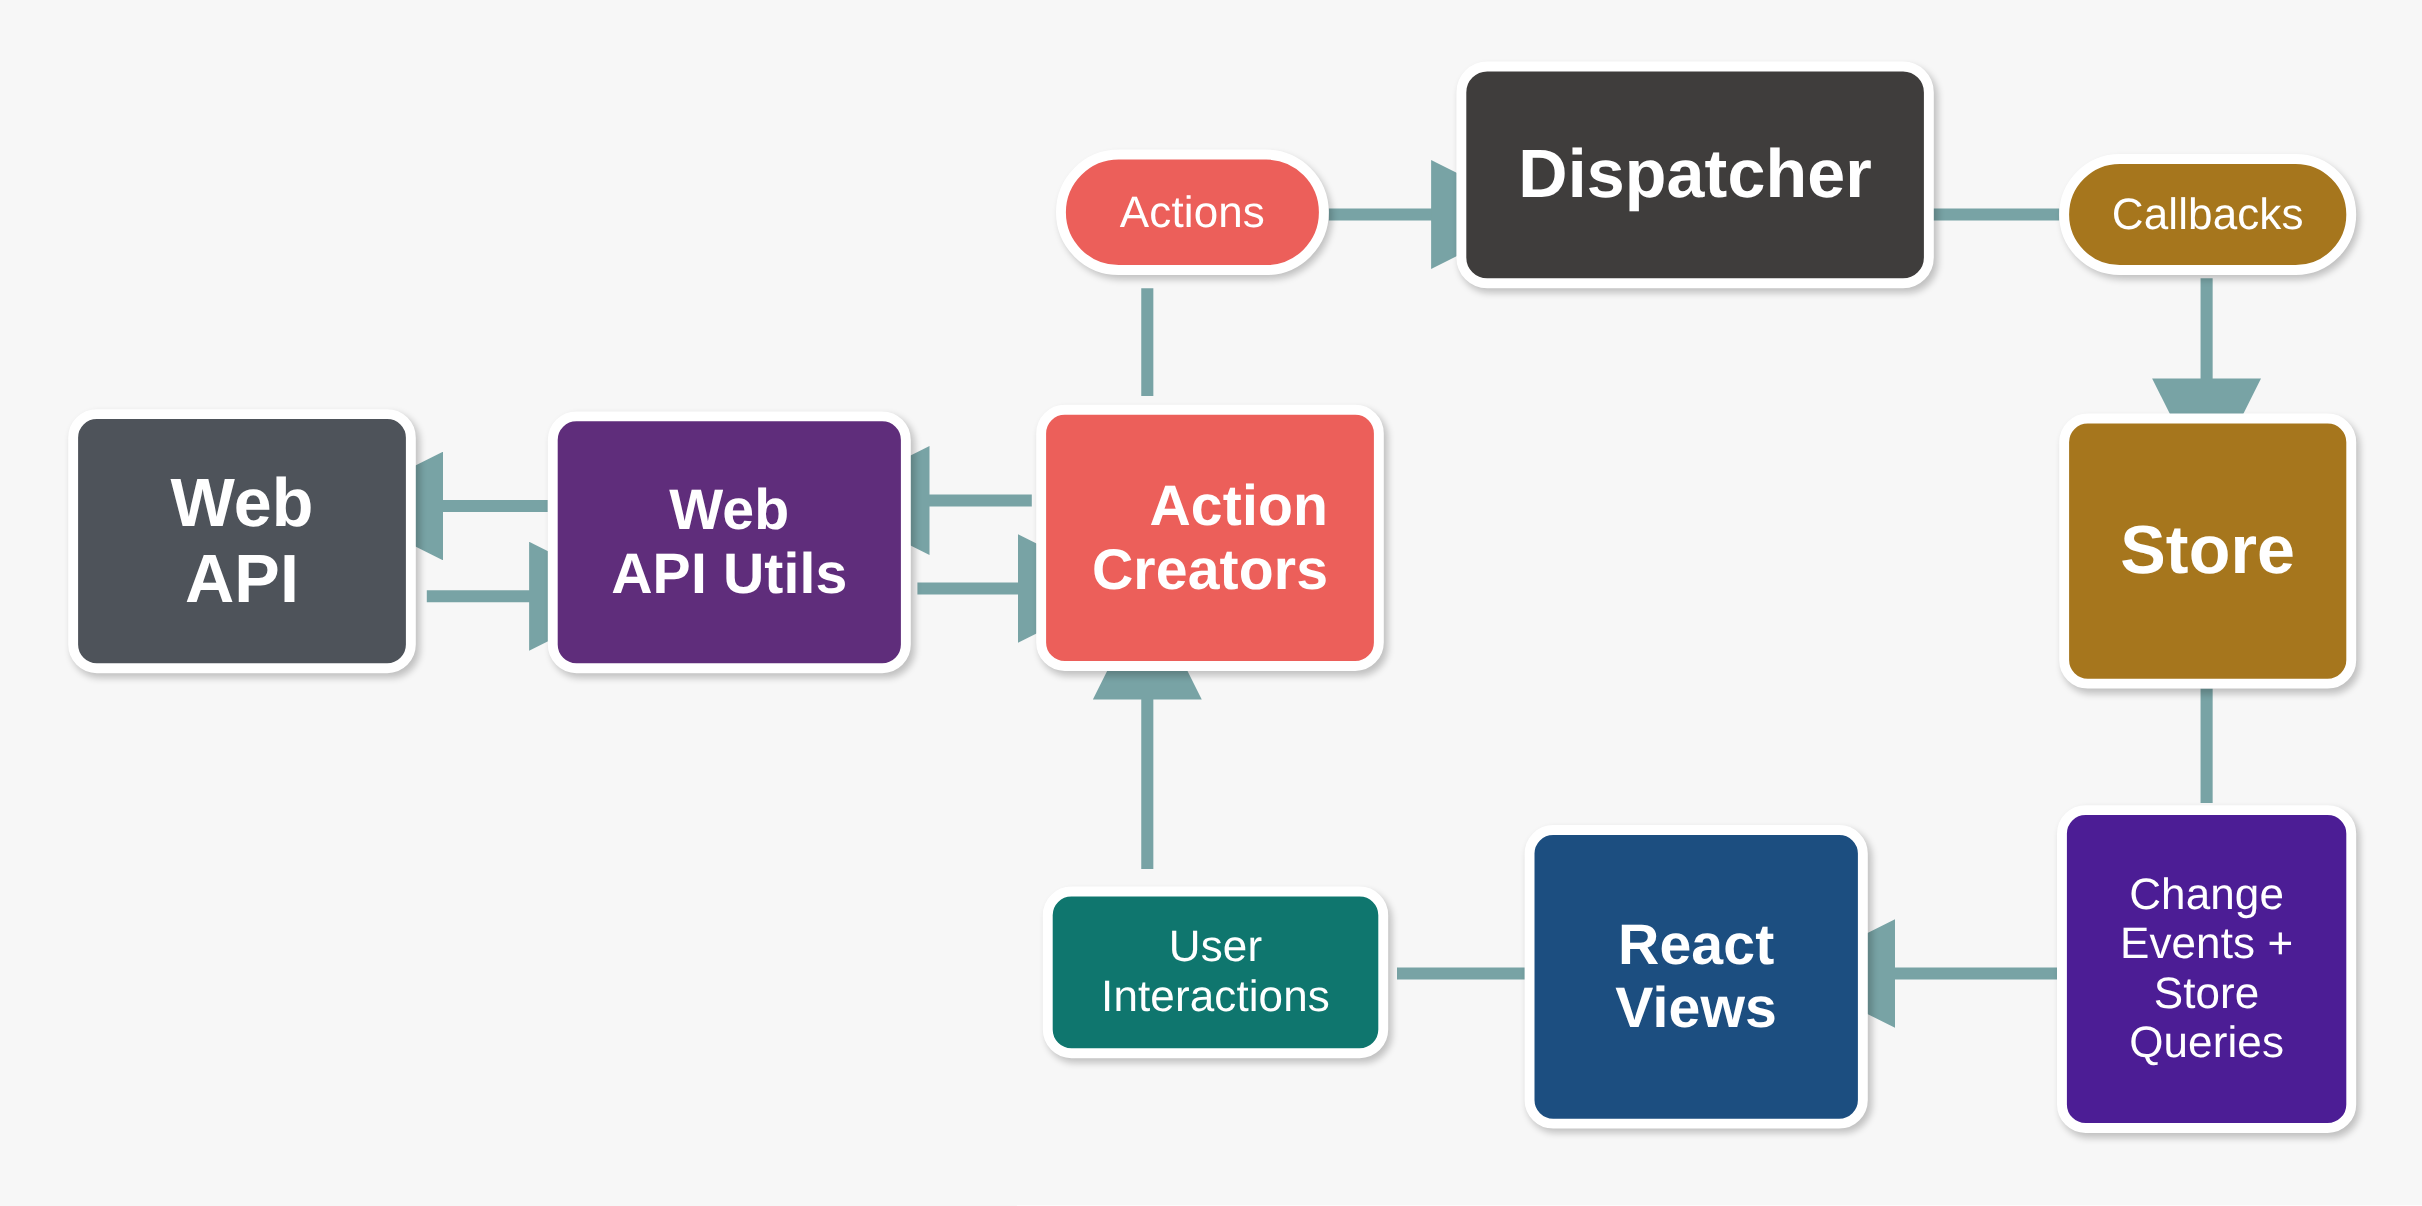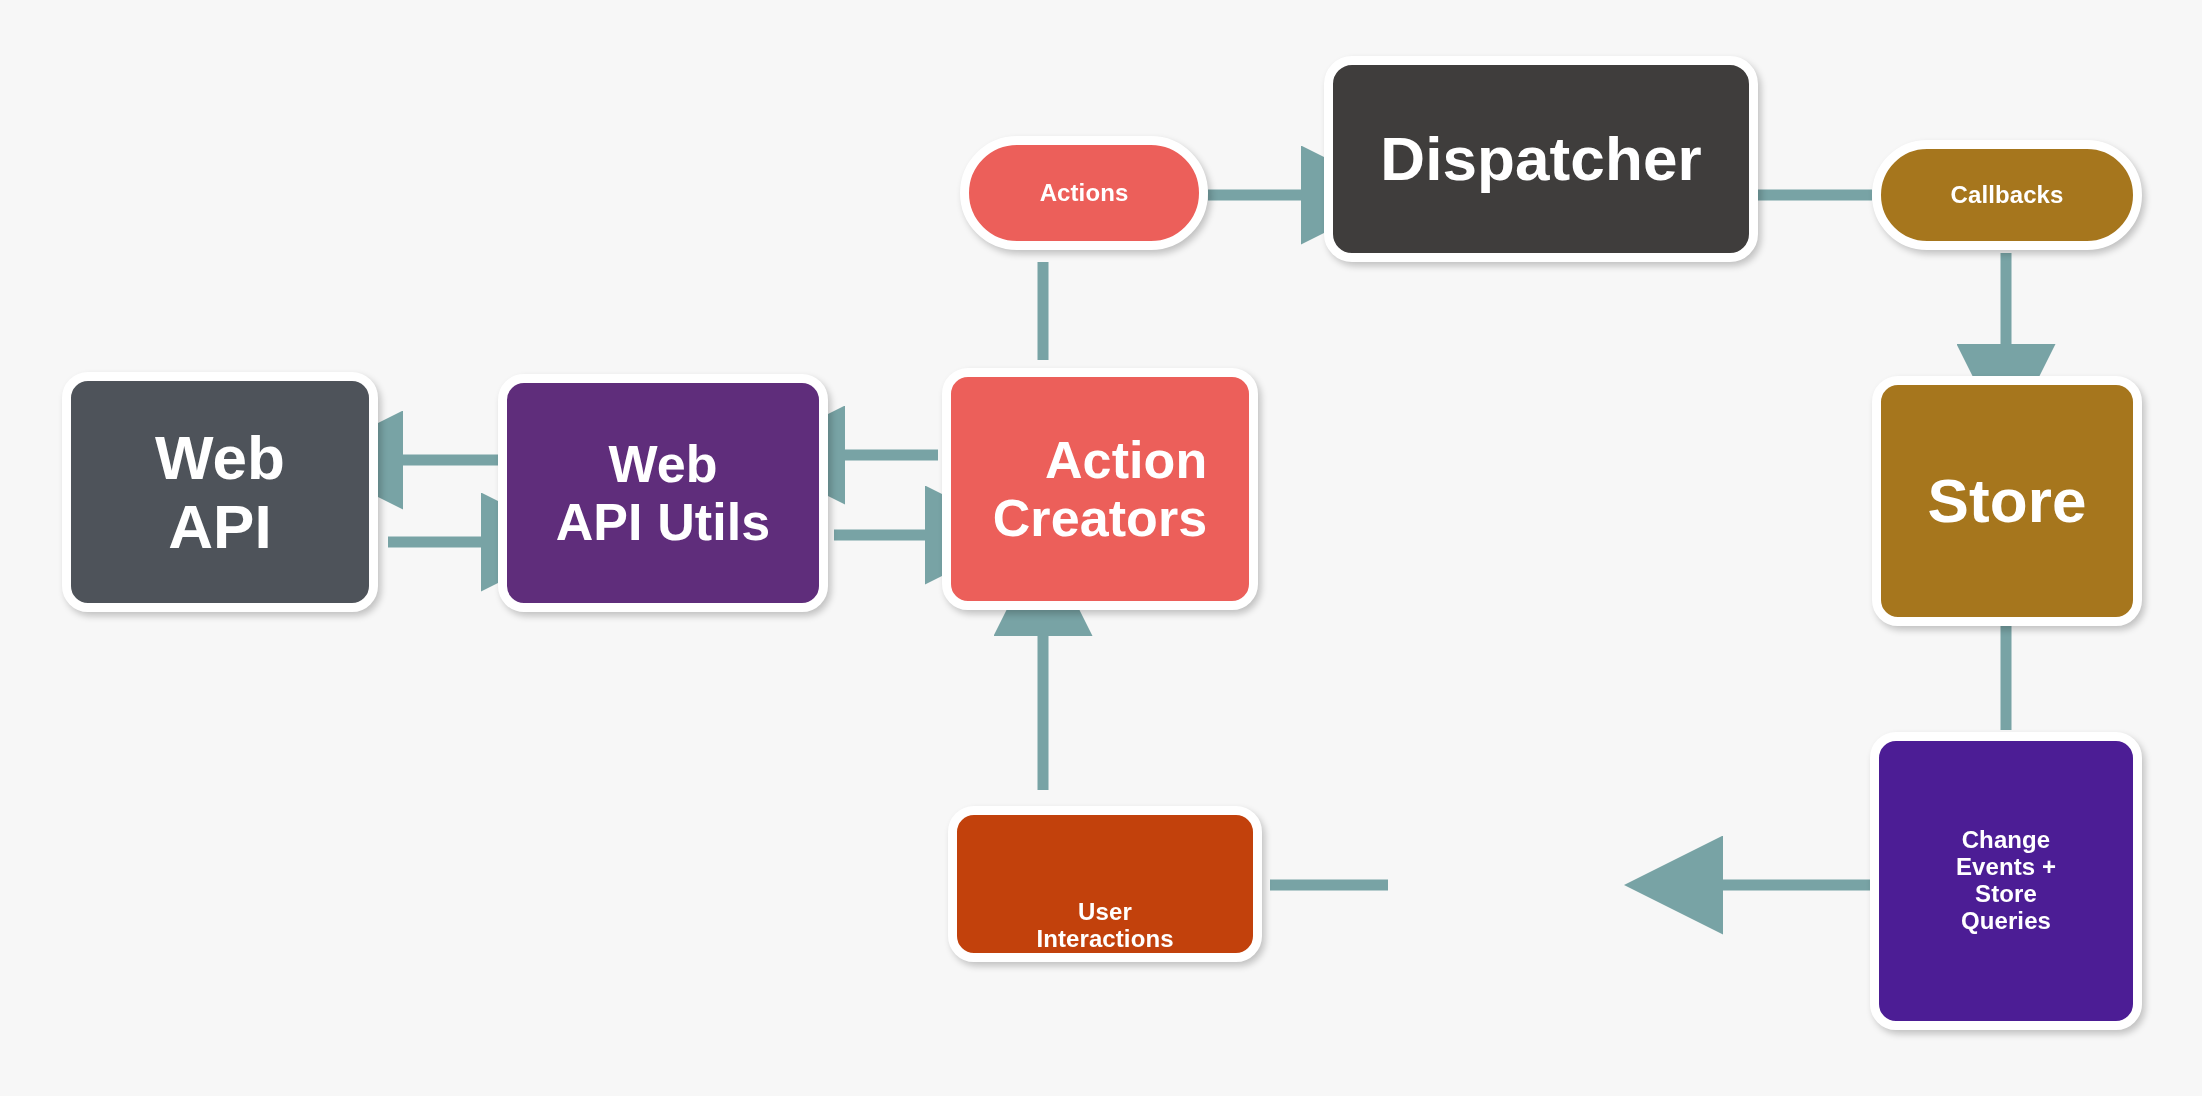--- a/index.html
+++ b/index.html
@@ -41,21 +41,21 @@
     -webkit-font-smoothing: antialiased;
   }
   .node .label {
     display: block;
     white-space: pre-line;
     padding: 0 4px;
   }
   
   .n-xl  { font-size: 62px; font-weight: bold; }
   .n-lg  { font-size: 52px; font-weight: bold; }
-  .n-sm  { font-size: 24px; font-weight: bold; }
+  .n-sm  { font-size: 40px; font-weight: normal; }
   .pill { border-radius: 56px; }
 </style>
 </head>
 <body>
 
 <div id="canvas">
 
   <svg id="edge-layer" viewBox="0 0 2202 1096" width="2202" height="1096" xmlns="http://www.w3.org/2000/svg">
     <defs>
       <marker id="ah-right" markerWidth="9" markerHeight="9" refX="1" refY="4.5" orient="0" markerUnits="strokeWidth">
@@ -118,23 +118,28 @@
   </div>
 
   <div class="node n-sm" style="left:1870px; top:732px; width:272px; height:298px;
               background:#4c1d95; border-radius:26px;">
     <span class="label">Change
 Events +
 Store
 Queries</span>
   </div>
 
+  <div class="node n-lg" style="left:1386px; top:750px; width:312px; height:276px;
+              background:#1c4e80; border-radius:26px;">
+    <span class="label">React
+Views</span>
+  </div>
 
   <div class="node n-sm" style="left:948px; top:806px; width:314px; height:156px;
-              background:#c2410c; border-radius:26px;align-items:flex-end;">
+              background:#0f766e; border-radius:26px;">
     <span class="label">User
 Interactions</span>
   </div>
 
   <div class="node n-lg" style="left:942px; top:368px; width:316px; height:242px;
               background:#ec5f5a; border-radius:26px;text-align:right;">
     <span class="label">Action
 Creators</span>
   </div>
 

